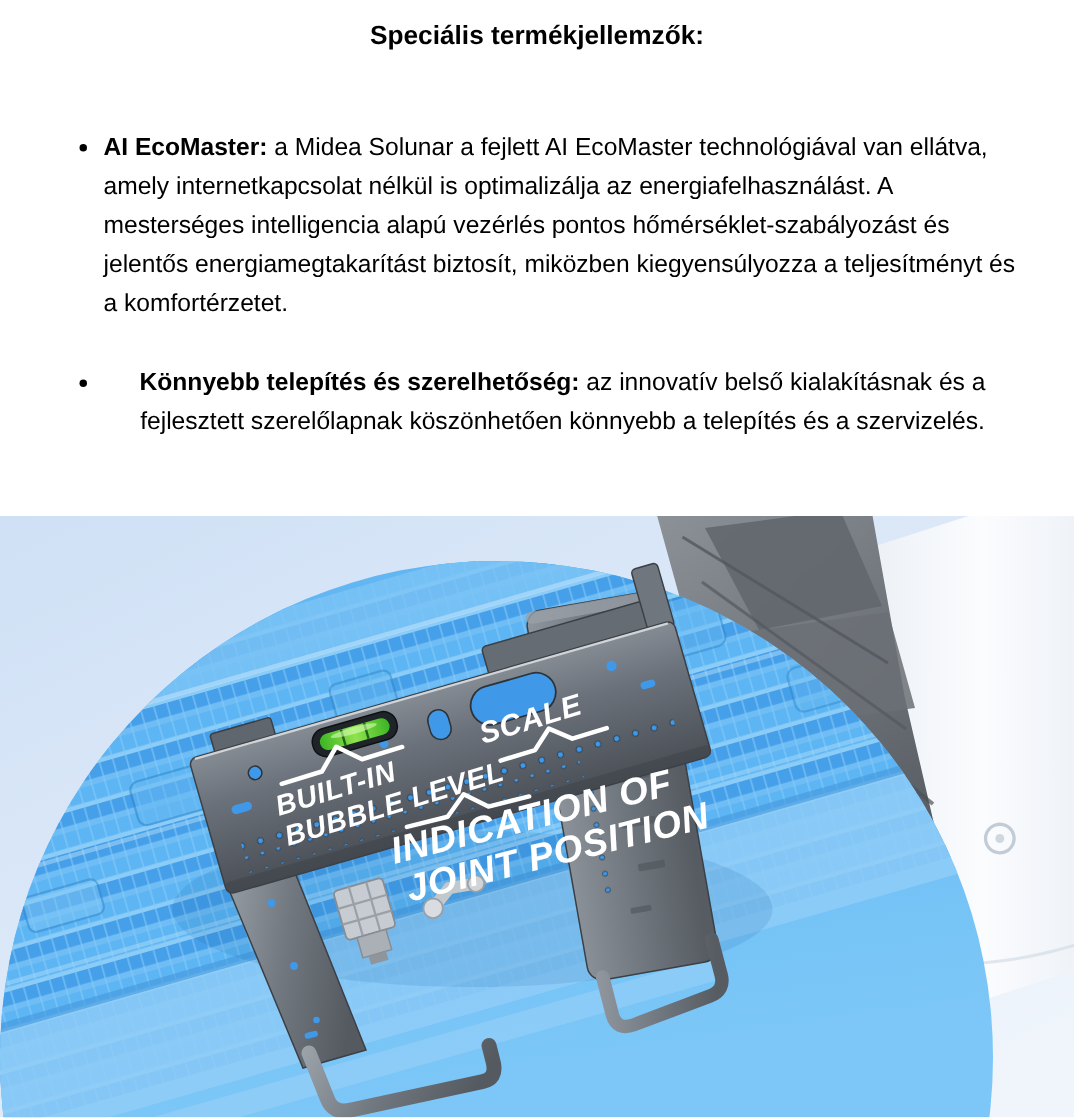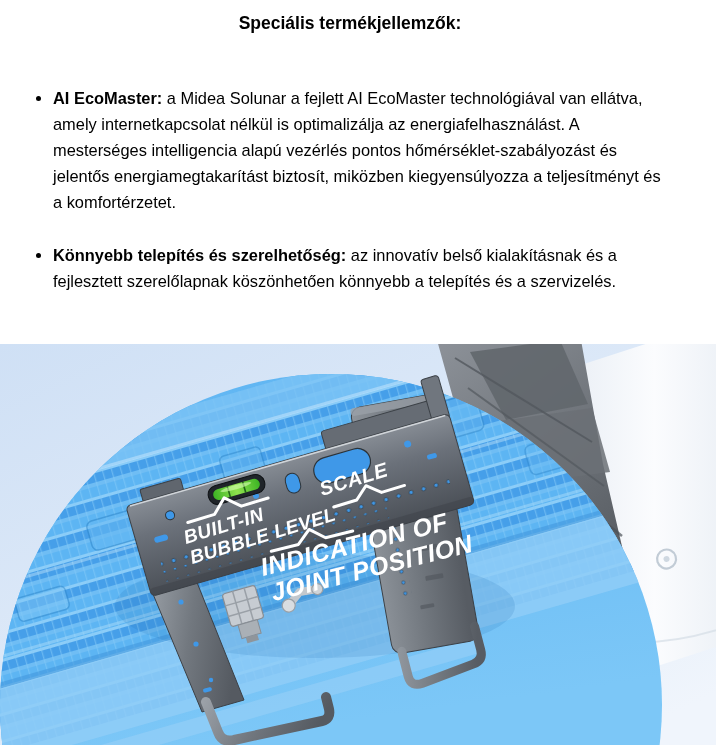--- a/index.html
+++ b/index.html
@@ -1,23 +1,23 @@
 <!DOCTYPE html>
 <html><head>
 <meta charset="utf-8">
 <style>
   html, body { margin:0; padding:0; background:#ffffff; }
   body { width:716px; height:745px; overflow:hidden;
          font-family:"Liberation Sans", sans-serif; color:#000; }
 
-  .text-section { height:344px; box-sizing:border-box; padding:13px 48px 0 32px; }
+  .text-section { height:344px; box-sizing:border-box; padding:13px 48px 0 48px; }
   .page-title { font-size:17.5px; font-weight:bold; text-align:center; margin:0; color:#000; }
   ul.features { margin:51px 0 0 0; padding-left:21px; width:612px; }
   ul.features li { font-size:16.4px; line-height:26px; color:#000; }
-  ul.features li + li { margin-top:27px; }
+  ul.features li + li { margin-top:27px;text-align:center; }
   .feature-lead { font-weight:bold;margin-top:44px; }
 
   .scene { width:716px; height:401px; position:relative; overflow:hidden; }
   .scene svg { display:block; }
 
   svg text.diagram-label {
     font-family:"Liberation Sans", sans-serif;
     font-weight:bold; font-style:italic;
     fill:#ffffff; letter-spacing:0.5px;
   }

